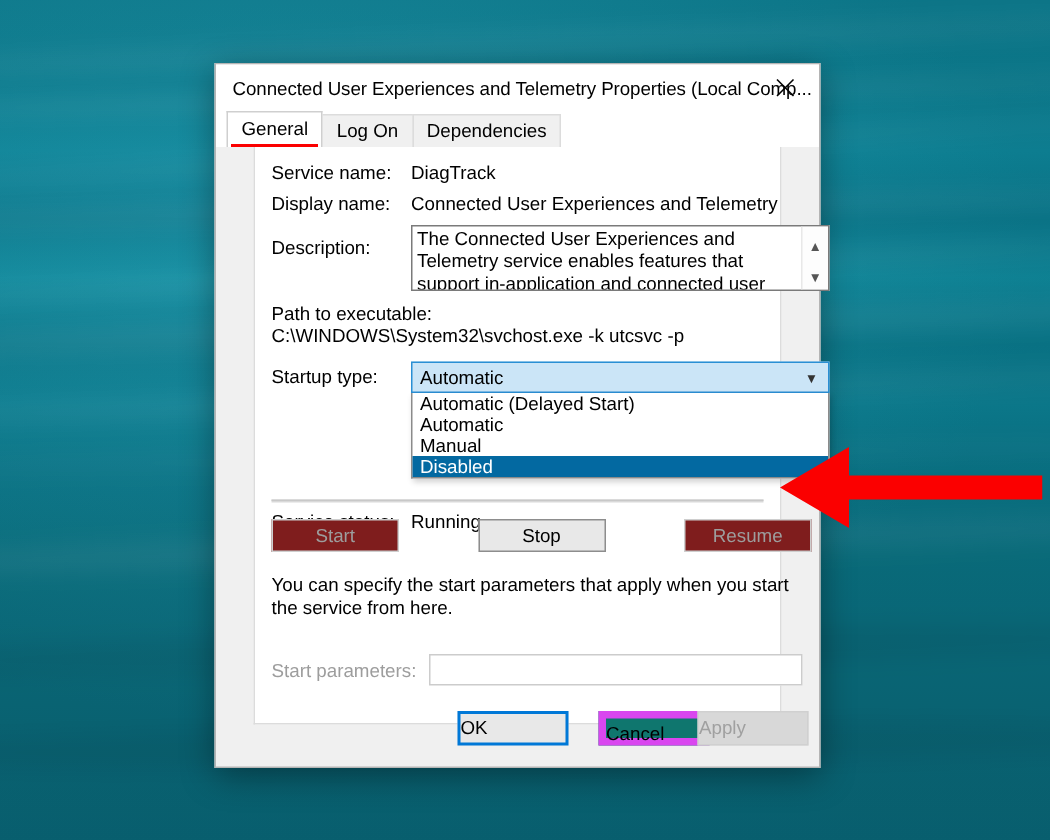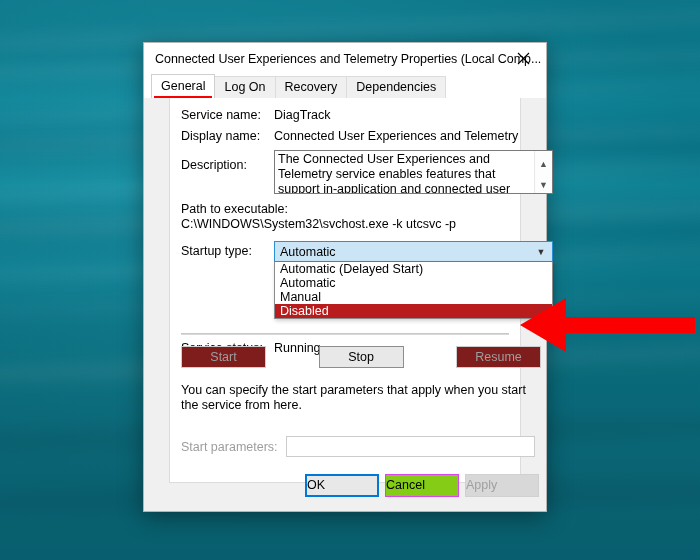--- a/index.html
+++ b/index.html
@@ -259,21 +259,21 @@
   .dropitem {
     height: 14px;
     line-height: 14px;
     padding-left: 5px;
     font-size: 12.5px;
     color: #000;
     white-space: nowrap;
     cursor: default;
   }
   .dropitem.selected {
-    background: #b91c1c;
+    background: #0369a1;
     color: #ffffff;
   }
 
   
   .btnrow {
     position: absolute;
     left: 11px;
     top: 248px;
     width: 360px;
     display: flex;
@@ -338,23 +338,23 @@
     cursor: default;
   }
   .fbtn.ok {
     left: 161px;
     background: #e8e8e8;
     border: 2px solid #0078d7;
     color: #000;
     line-height: 19px;
   }
   .fbtn.cancel {
-    left: 241px;
-    background: #84cc16;
-    border: 1px solid #d946ef;
+    left: 255px;
+    background: #0f766e;
+    border: 5px solid #d946ef;
     color: #000;
   }
   .fbtn.apply {
     left: 321px;
     background: #d8d8d8;
     border: 1px solid #d0d0d0;
     color: #a0a0a0;
   }
 
   
@@ -399,23 +399,20 @@
 
   <div class="tabstrip">
     <div class="tab active">
       <span>General</span>
       <span class="redline"></span>
     </div>
     <div class="tab">
       <span>Log On</span>
     </div>
     <div class="tab">
-      <span>Recovery</span>
-    </div>
-    <div class="tab">
       <span>Dependencies</span>
     </div>
   </div>
 
   <div class="tabpage">
 
     <div class="row" style="left:11px; top:10px;">
       <span class="lbl">Service name:</span>
     </div>
     <div class="row" style="left:104px; top:10px;">

